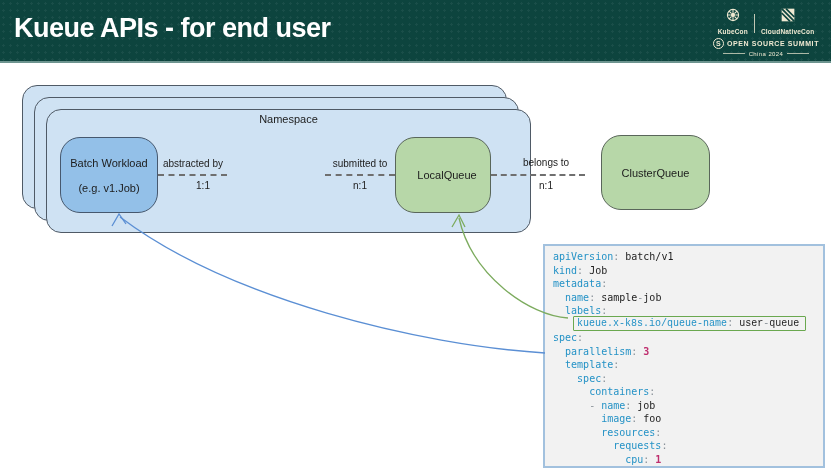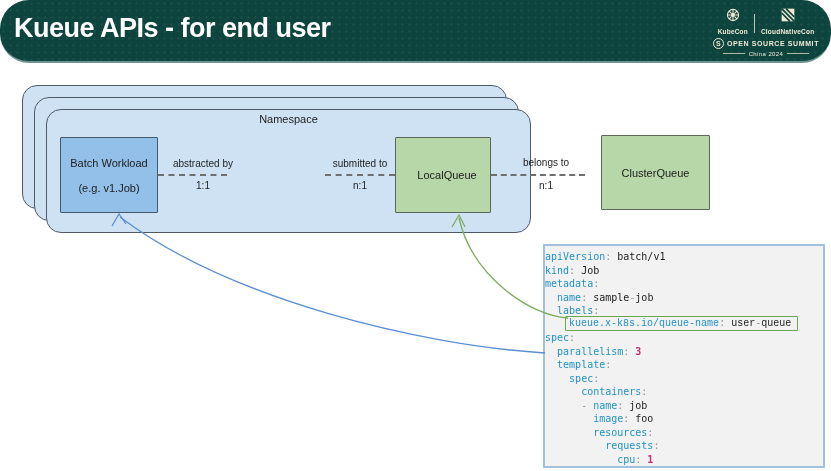--- a/index.html
+++ b/index.html
@@ -10,21 +10,20 @@
   }
   
   .header{
     position:absolute; left:0; top:0; width:831px; height:63px;
     background-color:#0d443e;
     background-image:radial-gradient(rgba(255,255,255,0.055) 1.2px, transparent 1.3px);
     background-size:7px 7px;
     display:flex; align-items:center; justify-content:space-between;
     box-sizing:border-box; padding:0 6px 0 14px;
     border-bottom:2px solid rgba(190,215,210,0.55);
-    border-radius:29px;
   }
   .slide-title{
     color:#ffffff; font-size:27px; font-weight:700; letter-spacing:-0.5px;
     margin-top:-4px; white-space:nowrap;
   }
   .logo-block{ width:118px; color:#efe9d2; text-align:center; flex-shrink:0; padding-top:2px;}
   .logo-row{ display:flex; align-items:flex-end; justify-content:center; gap:6px; }
   .logo-col{ display:flex; flex-direction:column; align-items:center; gap:1px; }
   .logo-col .lbl{ font-size:6.5px; font-weight:700; letter-spacing:0.2px; }
   .logo-divider{ width:1px; height:19px; background:rgba(239,233,210,0.8); margin-bottom:2px; }
@@ -41,35 +40,35 @@
   
   .ns-box{
     position:absolute; width:485px; height:124px; box-sizing:border-box;
     background:#cfe2f3; border:1.6px solid #4f5a66; border-radius:15px;
   }
   .ns-label{
     position:absolute; left:46px; top:113px; width:485px; text-align:center;
     font-size:11px; color:#1c1c1c;
   }
   .node{
-    position:absolute; box-sizing:border-box; border:1.6px solid #53606c; border-radius:1px;
+    position:absolute; box-sizing:border-box; border:1.6px solid #53606c; border-radius:20px;
     display:flex; flex-direction:column; align-items:center; justify-content:center;
     row-gap:13px; font-size:11px; color:#1c1c1c; text-align:center;
   }
   .node.blue{ background:#93c0e8; border-color:#46586e; }
   .node.green{ background:#b7d7a8; border-color:#59665a; }
   .edge-line{ position:absolute; height:0; border-top:2px dashed #6f6f6f; }
   .edge-label{ position:absolute; font-size:10px; color:#222; text-align:center; white-space:nowrap; }
 
   
   .code{
     position:absolute; left:543px; top:244px; width:282px; height:224px;
     box-sizing:border-box; background:#f2f2f2; border:2px solid #a2c1de;
     font-family:"DejaVu Sans Mono", monospace; font-size:10px; line-height:13.5px;
-    padding:4px 0 0 0; white-space:pre; overflow:hidden;
+    padding:4px 0 0 8px; white-space:pre; overflow:hidden;
   }
   .code-line{ height:13.5px; }
   .tk-k{ color:#2492c6; }
   .tk-p{ color:#8a9299; }
   .tk-v{ color:#1d1d1d; }
   .tk-n{ color:#bf2e6e; font-weight:700; }
   .hl-box{
     display:inline-block; border:1.6px solid #6aa84f; border-radius:1px;
     padding:0 6px 0 3px; margin:-2px 0 0 -4px; line-height:13px; vertical-align:top;font-family:Liberation Mono, monospace;
   }
@@ -128,21 +127,21 @@
     <span>(e.g. v1.Job)</span>
   </div>
   <div class="node green" style="left:395px; top:137px; width:96px; height:76px;padding-left:8px;">
     <span>LocalQueue</span>
   </div>
   <div class="node green" style="left:585px; top:135px; width:109px; height:75px;margin-left:16px;">
     <span>ClusterQueue</span>
   </div>
 
   <div class="edge-line" style="left:158px; top:174px; width:69px;"></div>
-  <div class="edge-label" style="left:153px; top:158px; width:80px;text-align:right;">abstracted by</div>
+  <div class="edge-label" style="left:153px; top:158px; width:80px;">abstracted by</div>
   <div class="edge-label" style="left:163px; top:180px; width:80px;">1:1</div>
 
   <div class="edge-line" style="left:325px; top:174px; width:70px;"></div>
   <div class="edge-label" style="left:322px; top:158px; width:76px;">submitted to</div>
   <div class="edge-label" style="left:322px; top:180px; width:76px;">n:1</div>
 
   <div class="edge-line" style="left:491px; top:174px; width:94px;"></div>
   <div class="edge-label" style="left:510px; top:157px; width:72px;">belongs to</div>
   <div class="edge-label" style="left:510px; top:180px; width:72px;">n:1</div>
 

